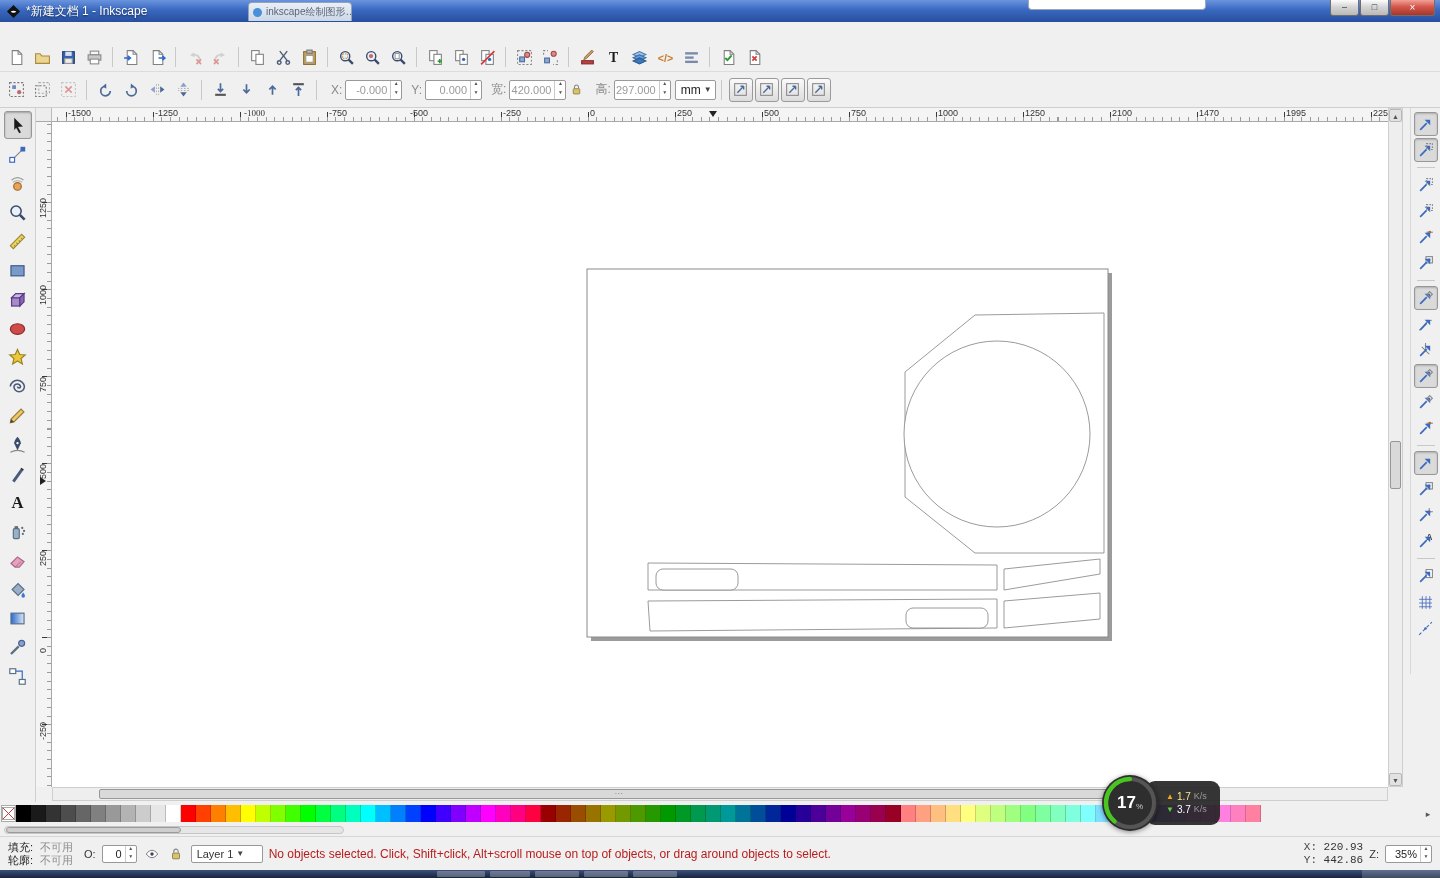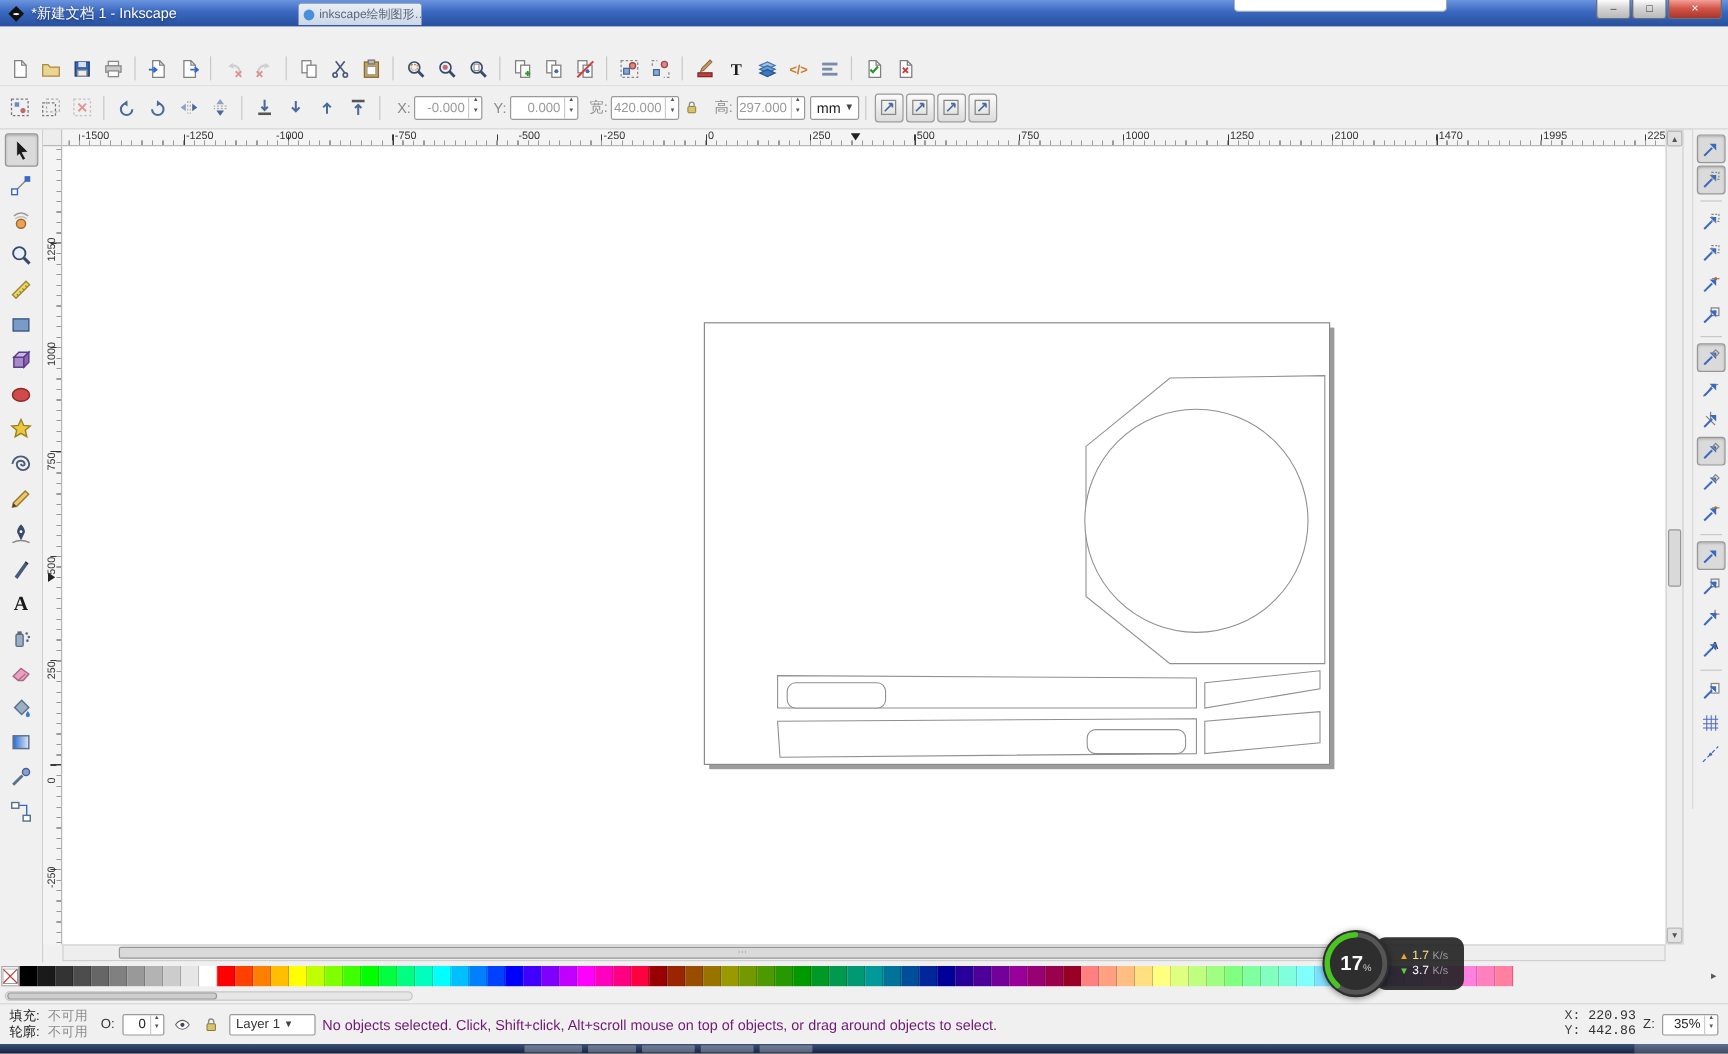--- a/index.html
+++ b/index.html
@@ -125,21 +125,21 @@
 
 #statusbar{position:absolute;left:0;top:836px;width:1440px;height:34px;background:#f0f0f0;
   border-top:1px solid #d6d6d6;display:flex;align-items:center;font-size:11px;color:#333;
   padding:0 8px;gap:6px}
 .fs-block{display:flex;flex-direction:column;justify-content:center;line-height:13px;flex:none}
 .fs-row{display:flex}
 .fs-row .flabel{width:32px;color:#222}
 .fs-row .fval{color:#8c8c8c;min-width:38px}
 .mini{width:18px;height:18px;display:flex;align-items:center;justify-content:center;flex:none}
 .mini svg{width:14px;height:14px}
-#status-msg{flex:1;font-size:12px;color:#701a75;overflow:hidden;white-space:nowrap;text-overflow:ellipsis}
+#status-msg{flex:1;font-size:12px;color:#b91c1c;overflow:hidden;white-space:nowrap;text-overflow:ellipsis}
 #coords{text-align:right;line-height:13px;flex:none;font-family:"Liberation Mono","DejaVu Sans Mono",monospace;font-size:11px}
 #coords .cl{color:#444}
 
 
 #taskbar{position:absolute;left:0;top:870px;width:1440px;height:8px;
   background:linear-gradient(#3c5078,#17233f)}
 .tb-item{position:absolute;top:1px;height:6px;background:rgba(255,255,255,.28);border-radius:1px}
 #tb-tray{position:absolute;right:0;top:0;width:78px;height:8px;background:rgba(255,255,255,.18)}
 
 
@@ -867,23 +867,23 @@
         </svg>
       </button>
   </div>
 
   <div id="corner"></div>
   <div id="hruler">
 
     <span id="hmarker"></span>
   <span class="hlab" style="left: 14px;">-1500</span>
       <span class="hlab" style="left: 101px;">-1250</span>
-      <span class="hlab" style="left: 176px;">-1000</span>
+      <span class="hlab" style="left: 190px; font-family: Liberation Serif, serif;">-1000</span>
       <span class="hlab" style="left: 275px;">-750</span>
-      <span class="hlab" style="left: 378px;">-500</span>
+      <span class="hlab" style="left: 356px;">-500</span>
       <span class="hlab" style="left: 449px;">-250</span>
       <span class="hlab" style="left: 536px;">0</span>
       <span class="hlab" style="left: 623px;">250</span>
       <span class="hlab" style="left: 710px;">500</span>
       <span class="hlab" style="left: 797px;">750</span>
       <span class="hlab" style="left: 884px;">1000</span>
       <span class="hlab" style="left: 971px;">1250</span>
       <span class="hlab" style="left: 1058px;">2100</span>
       <span class="hlab" style="left: 1145px;">1470</span>
       <span class="hlab" style="left: 1232px;">1995</span>

